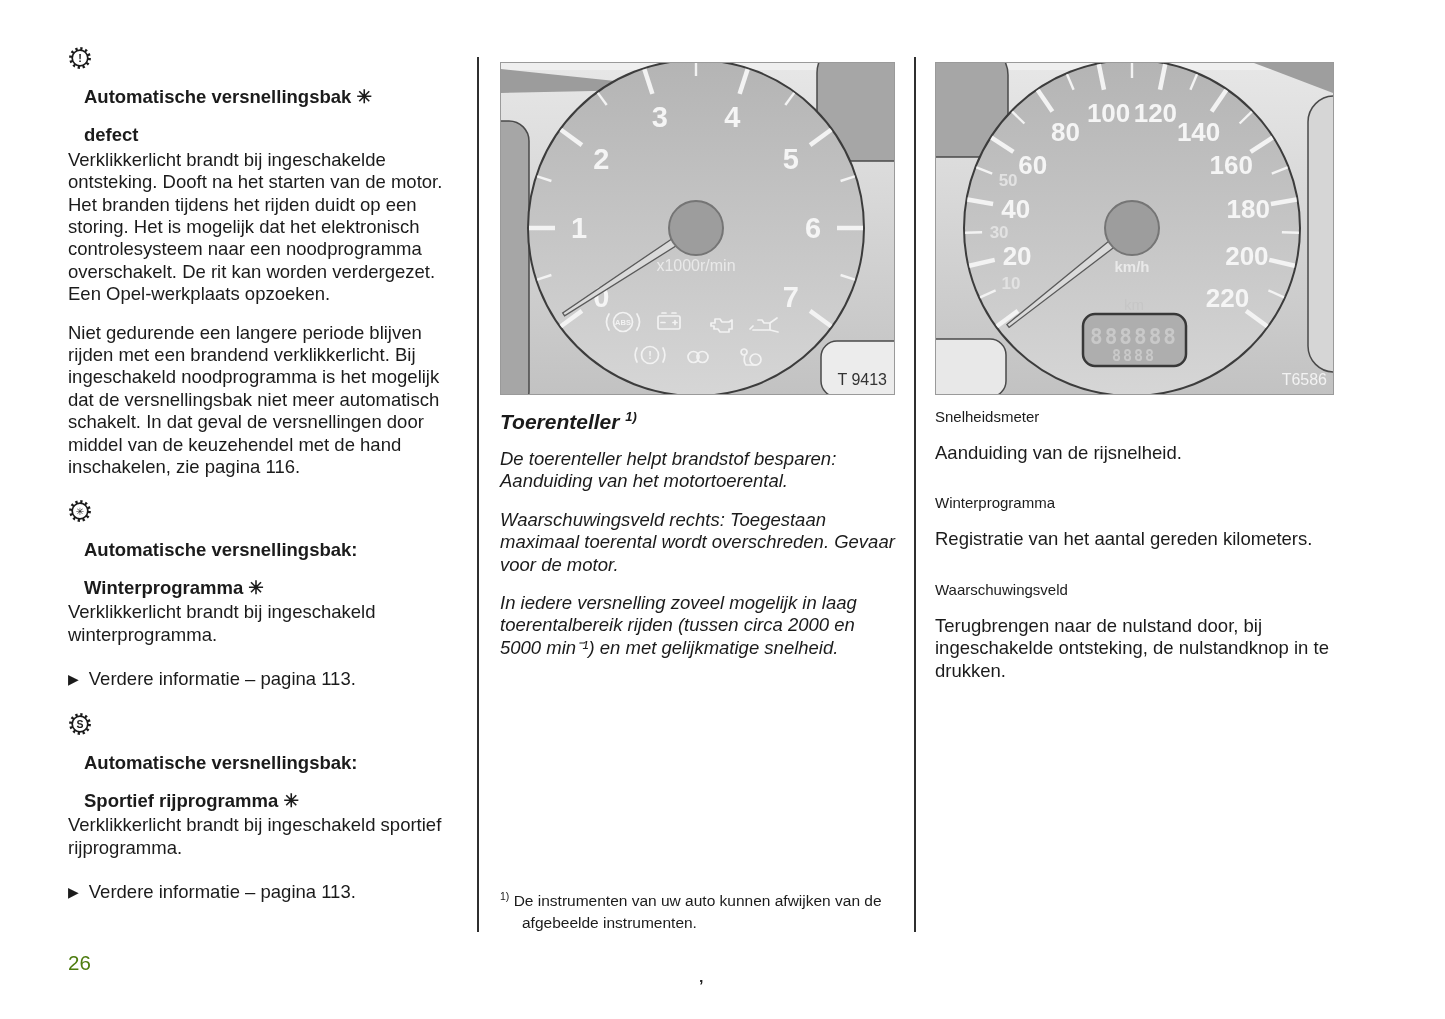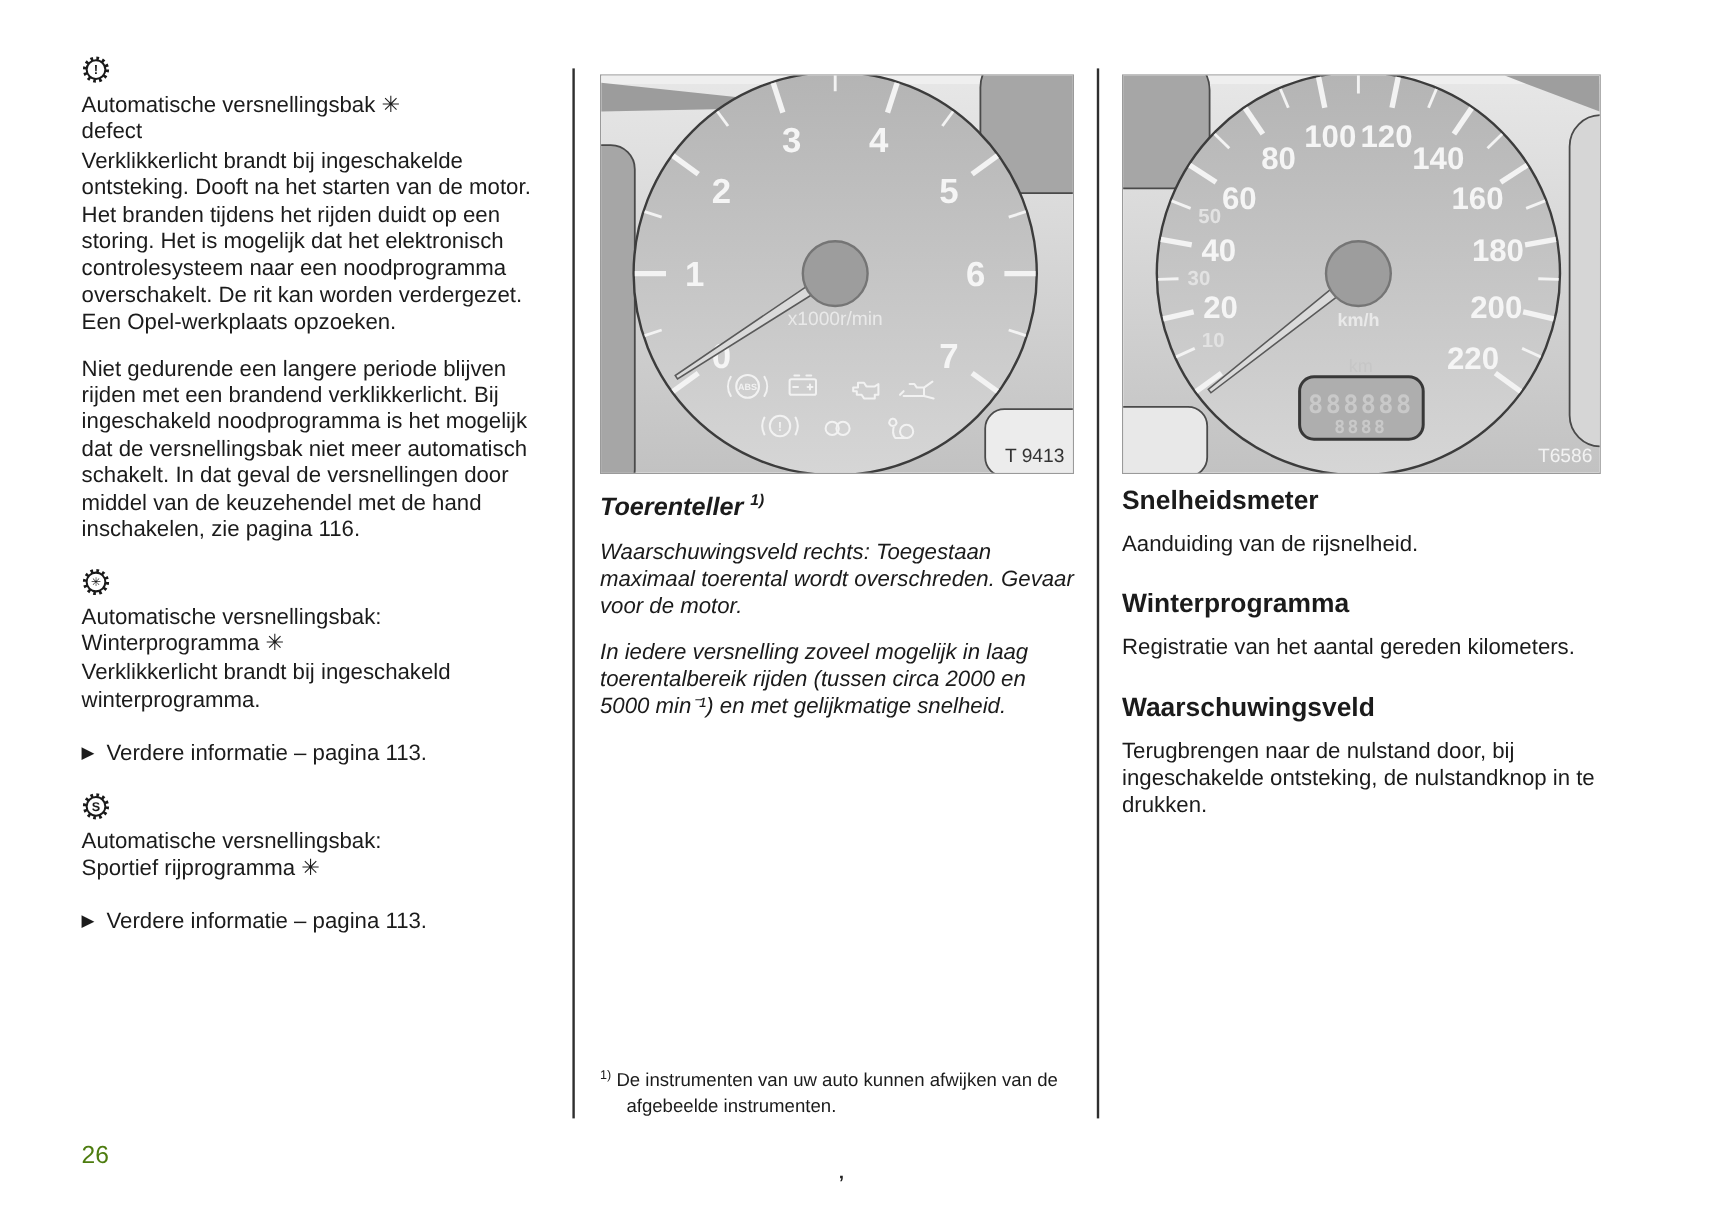--- a/index.html
+++ b/index.html
@@ -10,25 +10,25 @@
   .col{position:absolute;top:46px;}
   #col-left{left:68px;width:400px;}
   #col-mid{left:500px;width:396px;top:404px;font-style:italic;}
   #col-right{left:935px;width:402px;top:404px;}
   .vdiv{position:absolute;top:57px;height:875px;width:2px;background:#2f2f2f;}
   #div-1{left:477px;} #div-2{left:914px;}
   .figure{position:absolute;top:62px;border:1px solid #9a9a9a;box-sizing:content-box;line-height:0;}
   #fig-tach{left:500px;width:393px;height:331px;}
   #fig-speedo{left:935px;width:397px;height:331px;}
   p.body{font-size:18.5px;line-height:22.4px;margin:0 0 16px;}
-  .lead-head{font-size:18.5px;line-height:22.4px;font-weight:normal;margin:0;}
+  .lead-head{font-size:18.5px;line-height:22.4px;font-weight:bold;margin:16px;}
   .section{margin:0 0 20px;}
   .icon-gear{display:block;margin:0 0 6px;}
   .big-head{font-size:21px;line-height:25px;font-weight:bold;margin:0 0 14px;}
-  .sub-head{font-size:22px;line-height:25px;font-weight:bold;margin:26px 0 13px;}
+  .sub-head{font-size:15px;line-height:25px;font-weight:normal;margin:26px 0 13px;}
   .sub-head.first{margin-top:0;}
   .link-row{display:flex;align-items:baseline;gap:10px;font-size:18.5px;line-height:22.4px;margin:22px 0 0;}
   .link-row .tri{font-size:14px;position:relative;top:-1px;}
   .footnote{position:absolute;left:500px;top:886px;width:384px;font-size:15.5px;line-height:21.5px;
     padding-left:22px;text-indent:-22px;}
   .footnote sup{font-size:10.5px;}
   sup.headsup{font-size:13px;font-weight:bold;}
   #page-number{position:absolute;left:68px;top:951px;font-size:20.5px;color:#4d7c0f;}
   #page-mark{position:absolute;left:699px;top:978px;font-size:16px;font-weight:bold;color:#222;}
   svg text{font-family:"Liberation Sans",sans-serif;}
@@ -75,20 +75,21 @@
   </div>
 
   <div class="section">
     <svg class="icon-gear" width="24" height="24" viewBox="-12 -12 24 24">
       <circle r="9.3" fill="none" stroke="#1a1a1a" stroke-width="3.2" stroke-dasharray="2.2,2.67"></circle>
       <circle r="7.8" fill="#ffffff" stroke="#1a1a1a" stroke-width="1.7"></circle>
       <text y="3.8" text-anchor="middle" font-size="10.5" font-weight="bold" fill="#1a1a1a">S</text>
     </svg>
     <div class="lead-head">Automatische versnellingsbak:</div>
     <div class="lead-head" style="margin-bottom:2px">Sportief rijprogramma ✳</div>
+    <p class="body" style="margin-bottom:0">Verklikkerlicht brandt bij ingeschakeld sportief rijprogramma.</p>
     <div class="link-row">
       <span class="tri">▶</span>
       <span>Verdere informatie – pagina 113.</span>
     </div>
   </div>
 
 </div>
 
 <div class="figure" id="fig-tach">
 <svg width="393" height="331" viewBox="0 0 393 331">
@@ -247,20 +248,21 @@
   <circle cx="196" cy="165" r="27" fill="#9d9d9d" stroke="#757575" stroke-width="2"></circle>
   <text x="391" y="322" text-anchor="end" font-size="16" fill="#f2f2f2">T6586</text>
 </svg>
 </div>
 
 <div class="col" id="col-mid">
   <div class="big-head">
     <span>Toerenteller</span>
     <sup class="headsup">1)</sup>
   </div>
+  <p class="body">De toerenteller helpt brandstof besparen: Aanduiding van het motortoerental.</p>
   <p class="body">Waarschuwingsveld rechts: Toegestaan maximaal toerental wordt overschreden. Gevaar voor de motor.</p>
   <p class="body">In iedere versnelling zoveel mogelijk in laag toerentalbereik rijden (tussen circa 2000 en 5000 min⁻¹) en met gelijkmatige snelheid.</p>
 </div>
 
 <div class="col" id="col-right">
   <div class="sub-head first">Snelheidsmeter</div>
   <p class="body" style="margin-bottom:0">Aanduiding van de rijsnelheid.</p>
   <div class="sub-head">Winterprogramma</div>
   <p class="body" style="margin-bottom:0">Registratie van het aantal gereden kilometers.</p>
   <div class="sub-head">Waarschuwingsveld</div>

